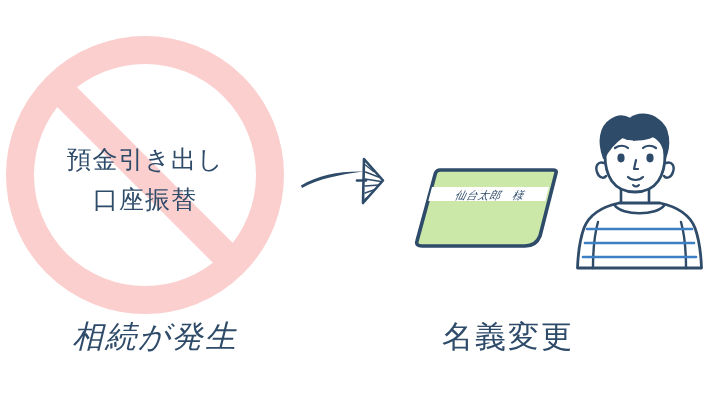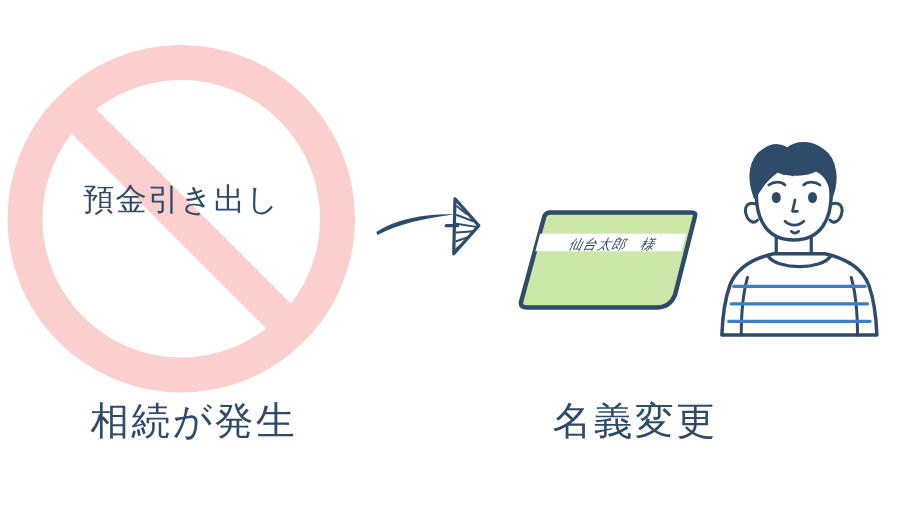--- a/index.html
+++ b/index.html
@@ -47,21 +47,21 @@
   .caption {
     position: absolute;
     top: 316px;
     color: #2e4b69;
     font-size: 31px;
     letter-spacing: 2px;
     font-family: "DejaVu Sans", "Liberation Sans", sans-serif;
     text-align: center;
     white-space: nowrap;
   }
-  #caption-left  { left: 35px;  width: 240px; }
+  #caption-left  { left: 35px;  width: 240px; font-style: italic; }
   #caption-right { left: 388px; width: 240px; }
 
   .card-name {
     position: absolute;
     left: 455px;
     top: 188px;
     width: 100px;
     color: #2e4b69;
     font-size: 11px;
     font-style: italic;
@@ -178,20 +178,21 @@
       <path d="M636,160 L634,169 L638,169" fill="none" stroke="#2e4b69" stroke-width="2.2"></path>
 
       <path d="M628,177 C632,181 639,181 643,177" fill="none" stroke="#2e4b69" stroke-width="2.2"></path>
       <path d="M633,185 C635,187 637,187 639,185" fill="none" stroke="#2e4b69" stroke-width="2"></path>
     </g>
 
   </svg>
 
   <div class="prohib-text">
     <div>預金引き出し</div>
+    <div>口座振替</div>
   </div>
 
   <div class="card-name">仙台太郎　様</div>
 
   <div class="caption" id="caption-left">相続が発生</div>
 
   <div class="caption" id="caption-right">名義変更</div>
 
 </div>
 

